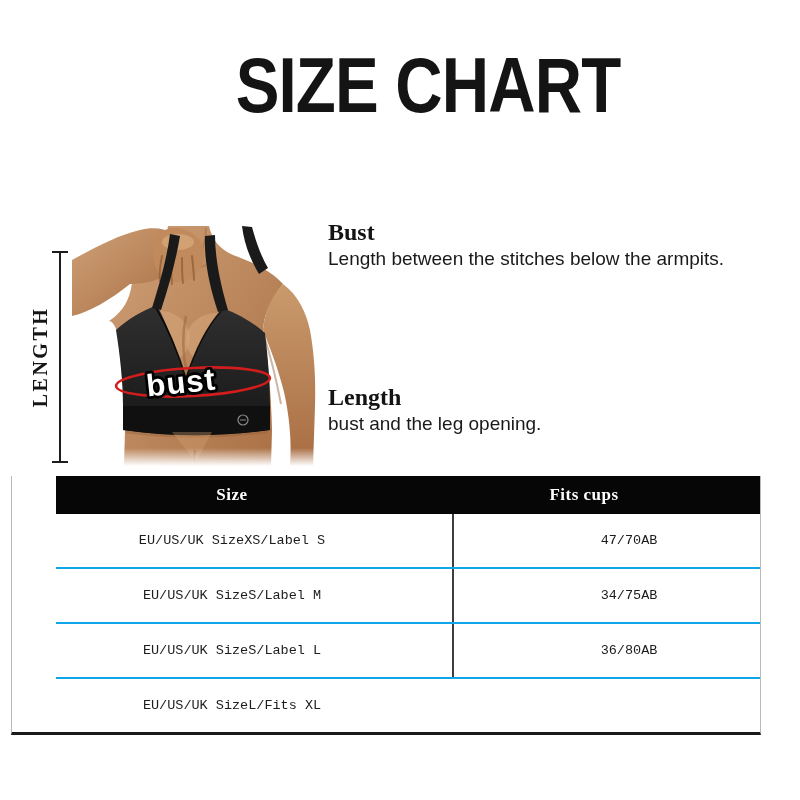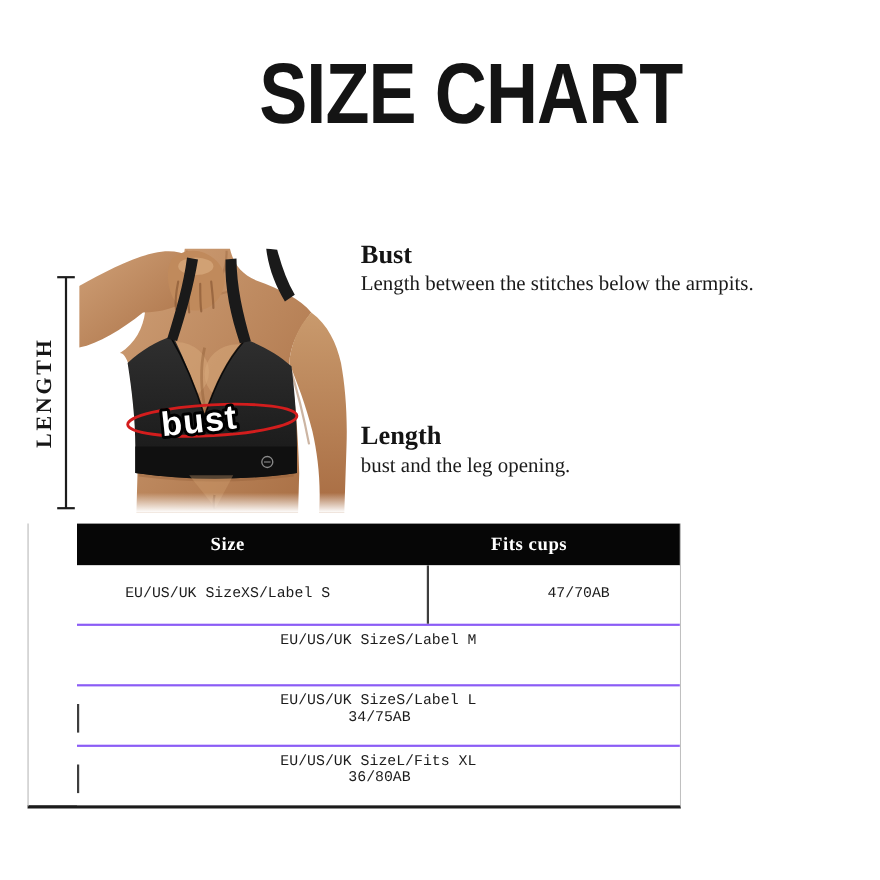--- a/index.html
+++ b/index.html
@@ -74,32 +74,32 @@
   .definition.bust { top: 219px; }
   .definition.length { top: 384px; }
   .definition .term {
     font-family: "Liberation Serif", serif;
     font-size: 24px;
     font-weight: bold;
     line-height: 27px;
     color: #141414;
   }
   .definition .line {
-    font-family: Liberation Serif, serif;
+    font-family: Liberation Sans, sans-serif;
     font-size: 19px;
     line-height: 26px;
     color: #1a1a1a;
     white-space: nowrap;
   }
 
   
   .size-table {
     position: absolute;
-    left: 25px; top: 476px;
-    width: 594px;
+    left: 11px; top: 476px;
+    width: 750px;
     border-left: 1px solid #b9b9b9;
     border-right: 1px solid #b9b9b9;
     border-bottom: 3px solid #1b1b1b;
     box-sizing: border-box;
     padding-left: 44px;
   }
   .size-table .thead {
     display: flex;
     height: 38px;
     background: #060606;
@@ -114,21 +114,21 @@
     font-size: 17px;
     font-weight: bold;
     letter-spacing: 0.5px;
   }
   .size-table .tr {
     display: flex;
     height: 53px;
     background: #ffffff;
     gap: 44px;
   }
-  .size-table .tr + .tr { border-top: 2px solid #8b5cf6; flex-direction: column; }
+  .size-table .tr + .tr { border-top: 2px solid #0ea5e9; }
   .size-table .td {
     flex: 0 0 50%;
     display: flex;
     align-items: center;
     justify-content: center;
     font-family: "Liberation Mono", "DejaVu Sans Mono", monospace;
     font-size: 13.5px;
     color: #1c1c1c;
     box-sizing: border-box;
   }

